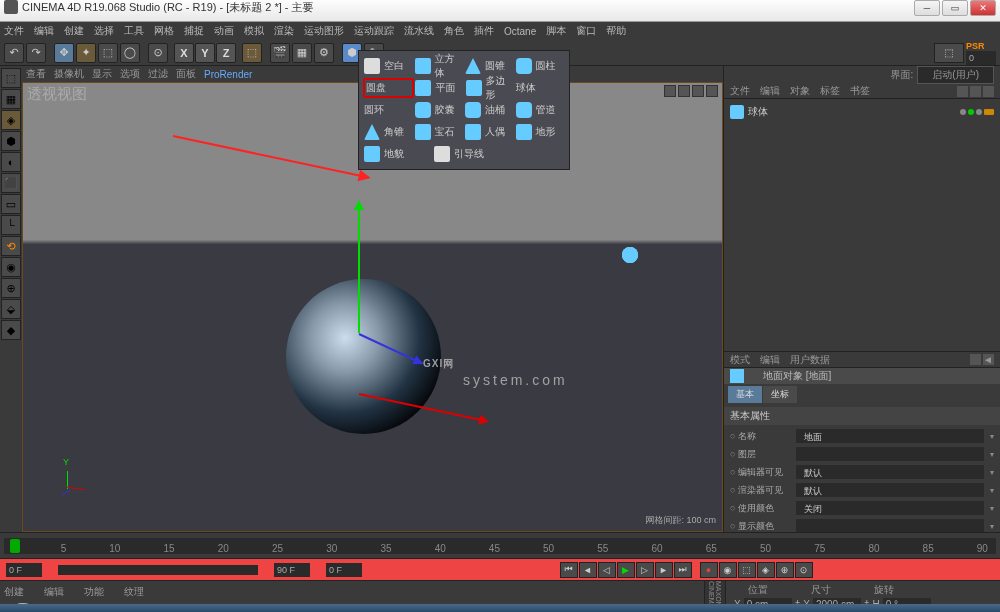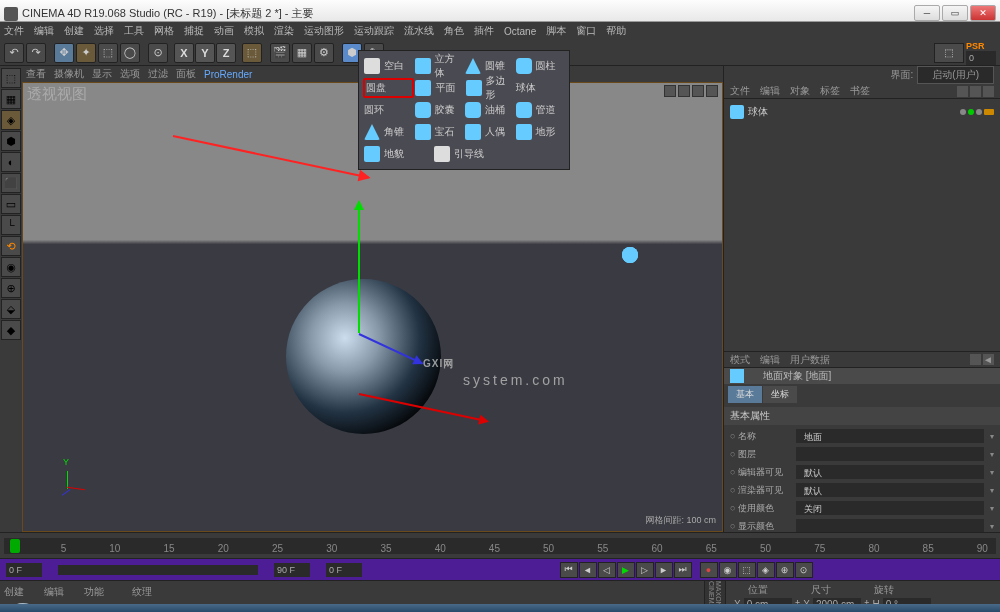--- a/index.html
+++ b/index.html
@@ -1,17 +1,17 @@
 <!DOCTYPE html>
 <html><head>
 <meta charset="utf-8">
 <style>
 *{margin:0;padding:0;box-sizing:border-box;font-family:"Microsoft YaHei",Arial,sans-serif;font-size:10px;user-select:none}
 body{width:1000px;height:612px;background:#3a3a3a;overflow:hidden;position:relative}
-.titlebar{height:22px;background:linear-gradient(#fdfdfd,#e8e8e8);display:flex;align-items:flex-end;padding:0 4px;border-bottom:1px solid #999}
+.titlebar{height:22px;background:linear-gradient(#fdfdfd,#e8e8e8);display:flex;align-items:flex-start;padding:0 4px;border-bottom:1px solid #999}
 .titlebar .icon{width:14px;height:14px;background:#555;border-radius:2px;margin-right:4px}
 .titlebar .title{flex:1;color:#333;font-size:11px}
 .winbtns{display:flex;gap:2px}
 .winbtn{width:26px;height:16px;background:linear-gradient(#f5f5f5,#ddd);border:1px solid #aaa;border-radius:2px;display:flex;align-items:center;justify-content:center;font-size:9px;color:#333}
 .winbtn.close{background:linear-gradient(#e77,#c33);color:#fff}
 .menubar{height:18px;background:#3a3a3a;display:flex;align-items:center;padding:0 4px;gap:10px;color:#bbb}
 .menubar span{cursor:pointer}
 .toolbar{height:26px;background:#3a3a3a;display:flex;align-items:center;padding:0 4px;gap:2px;border-bottom:1px solid #222}
 .tbtn{width:20px;height:20px;background:#4a4a4a;border:1px solid #222;border-radius:2px;display:flex;align-items:center;justify-content:center;color:#ccc;font-size:11px}
 .tbtn.active{background:#5a7a9a}
@@ -76,21 +76,21 @@
 .attr-tab.inactive{background:#4a4a4a}
 .attr-sect{padding:2px 6px;color:#ccc;background:#444;margin:2px 0}
 .attr-row{display:flex;align-items:center;padding:2px 6px;gap:6px;color:#aaa}
 .attr-row .lbl{width:60px;font-size:9px}
 .attr-row .lbl::before{content:"○ ";color:#888}
 .attr-row .val{flex:1;background:#2a2a2a;padding:2px 8px;color:#ccc;font-size:9px;height:14px}
 .attr-row .arrow{color:#888;font-size:8px}
 .timeline{height:26px;background:#3a3a3a;display:flex;align-items:center;border-top:1px solid #222;position:relative}
 .tl-track{flex:1;height:16px;background:#2a2a2a;margin:0 4px;position:relative;display:flex;align-items:flex-end;color:#888;font-size:7px;justify-content:space-between;padding:0 8px}
 .tl-marker{position:absolute;left:6px;top:1px;width:10px;height:14px;background:#0a0;border-radius:2px}
-.playback{height:22px;background:#4c1d95;display:flex;align-items:center;padding:0 6px;gap:16px;border-top:1px solid #222}
+.playback{height:22px;background:#ef4444;display:flex;align-items:center;padding:0 6px;gap:16px;border-top:1px solid #222}
 .pb-field{width:36px;height:14px;background:#2a2a2a;color:#aaa;font-size:9px;padding:0 3px;display:flex;align-items:center}
 .pb-btns{display:flex;gap:1px;margin-left:auto;margin-right:auto}
 .pb-btn{width:18px;height:16px;background:#4a4a4a;border:1px solid #222;display:flex;align-items:center;justify-content:center;color:#ccc;font-size:9px}
 .pb-btn.play{color:#0d0}
 .coords-row{display:flex;align-items:center;gap:2px}
 .coords-row .v{width:48px;background:#2a2a2a;padding:0 3px;height:12px;display:flex;align-items:center}
 .bottom-area{height:52px;background:#3a3a3a;display:flex;border-top:1px solid #222}
 .mat-panel{width:704px;padding:2px 4px}
 .mat-tabs{display:flex;gap:10px;color:#999;font-size:9px;padding:2px 0}
 .mat-ball{width:38px;height:38px;border-radius:50%;background:radial-gradient(circle at 35% 30%,#eff,#89a,#234);margin-top:2px}
@@ -435,21 +435,21 @@
     <div class="pb-btn">⊕</div>
     <div class="pb-btn">⊙</div>
   </div>
 </div>
 
 <div class="bottom-area">
   <div class="mat-panel">
     <div class="mat-tabs" id="mattabs">
         <span style="margin-right: 10px;">创建</span>
         <span style="margin-right: 10px;">编辑</span>
-        <span style="margin-right: 18px;">功能</span>
+        <span style="margin-right: 10px;">功能</span>
         <span style="margin-right: 10px;">纹理</span>
       </div>
     <div style="display:flex;align-items:center;gap:4px">
       <div class="mat-ball"></div>
     </div>
 
   </div>
   <div class="mat-side">MAXON CINEMA4D</div>
   <div class="coord-panel">
     <div class="coord-head">

